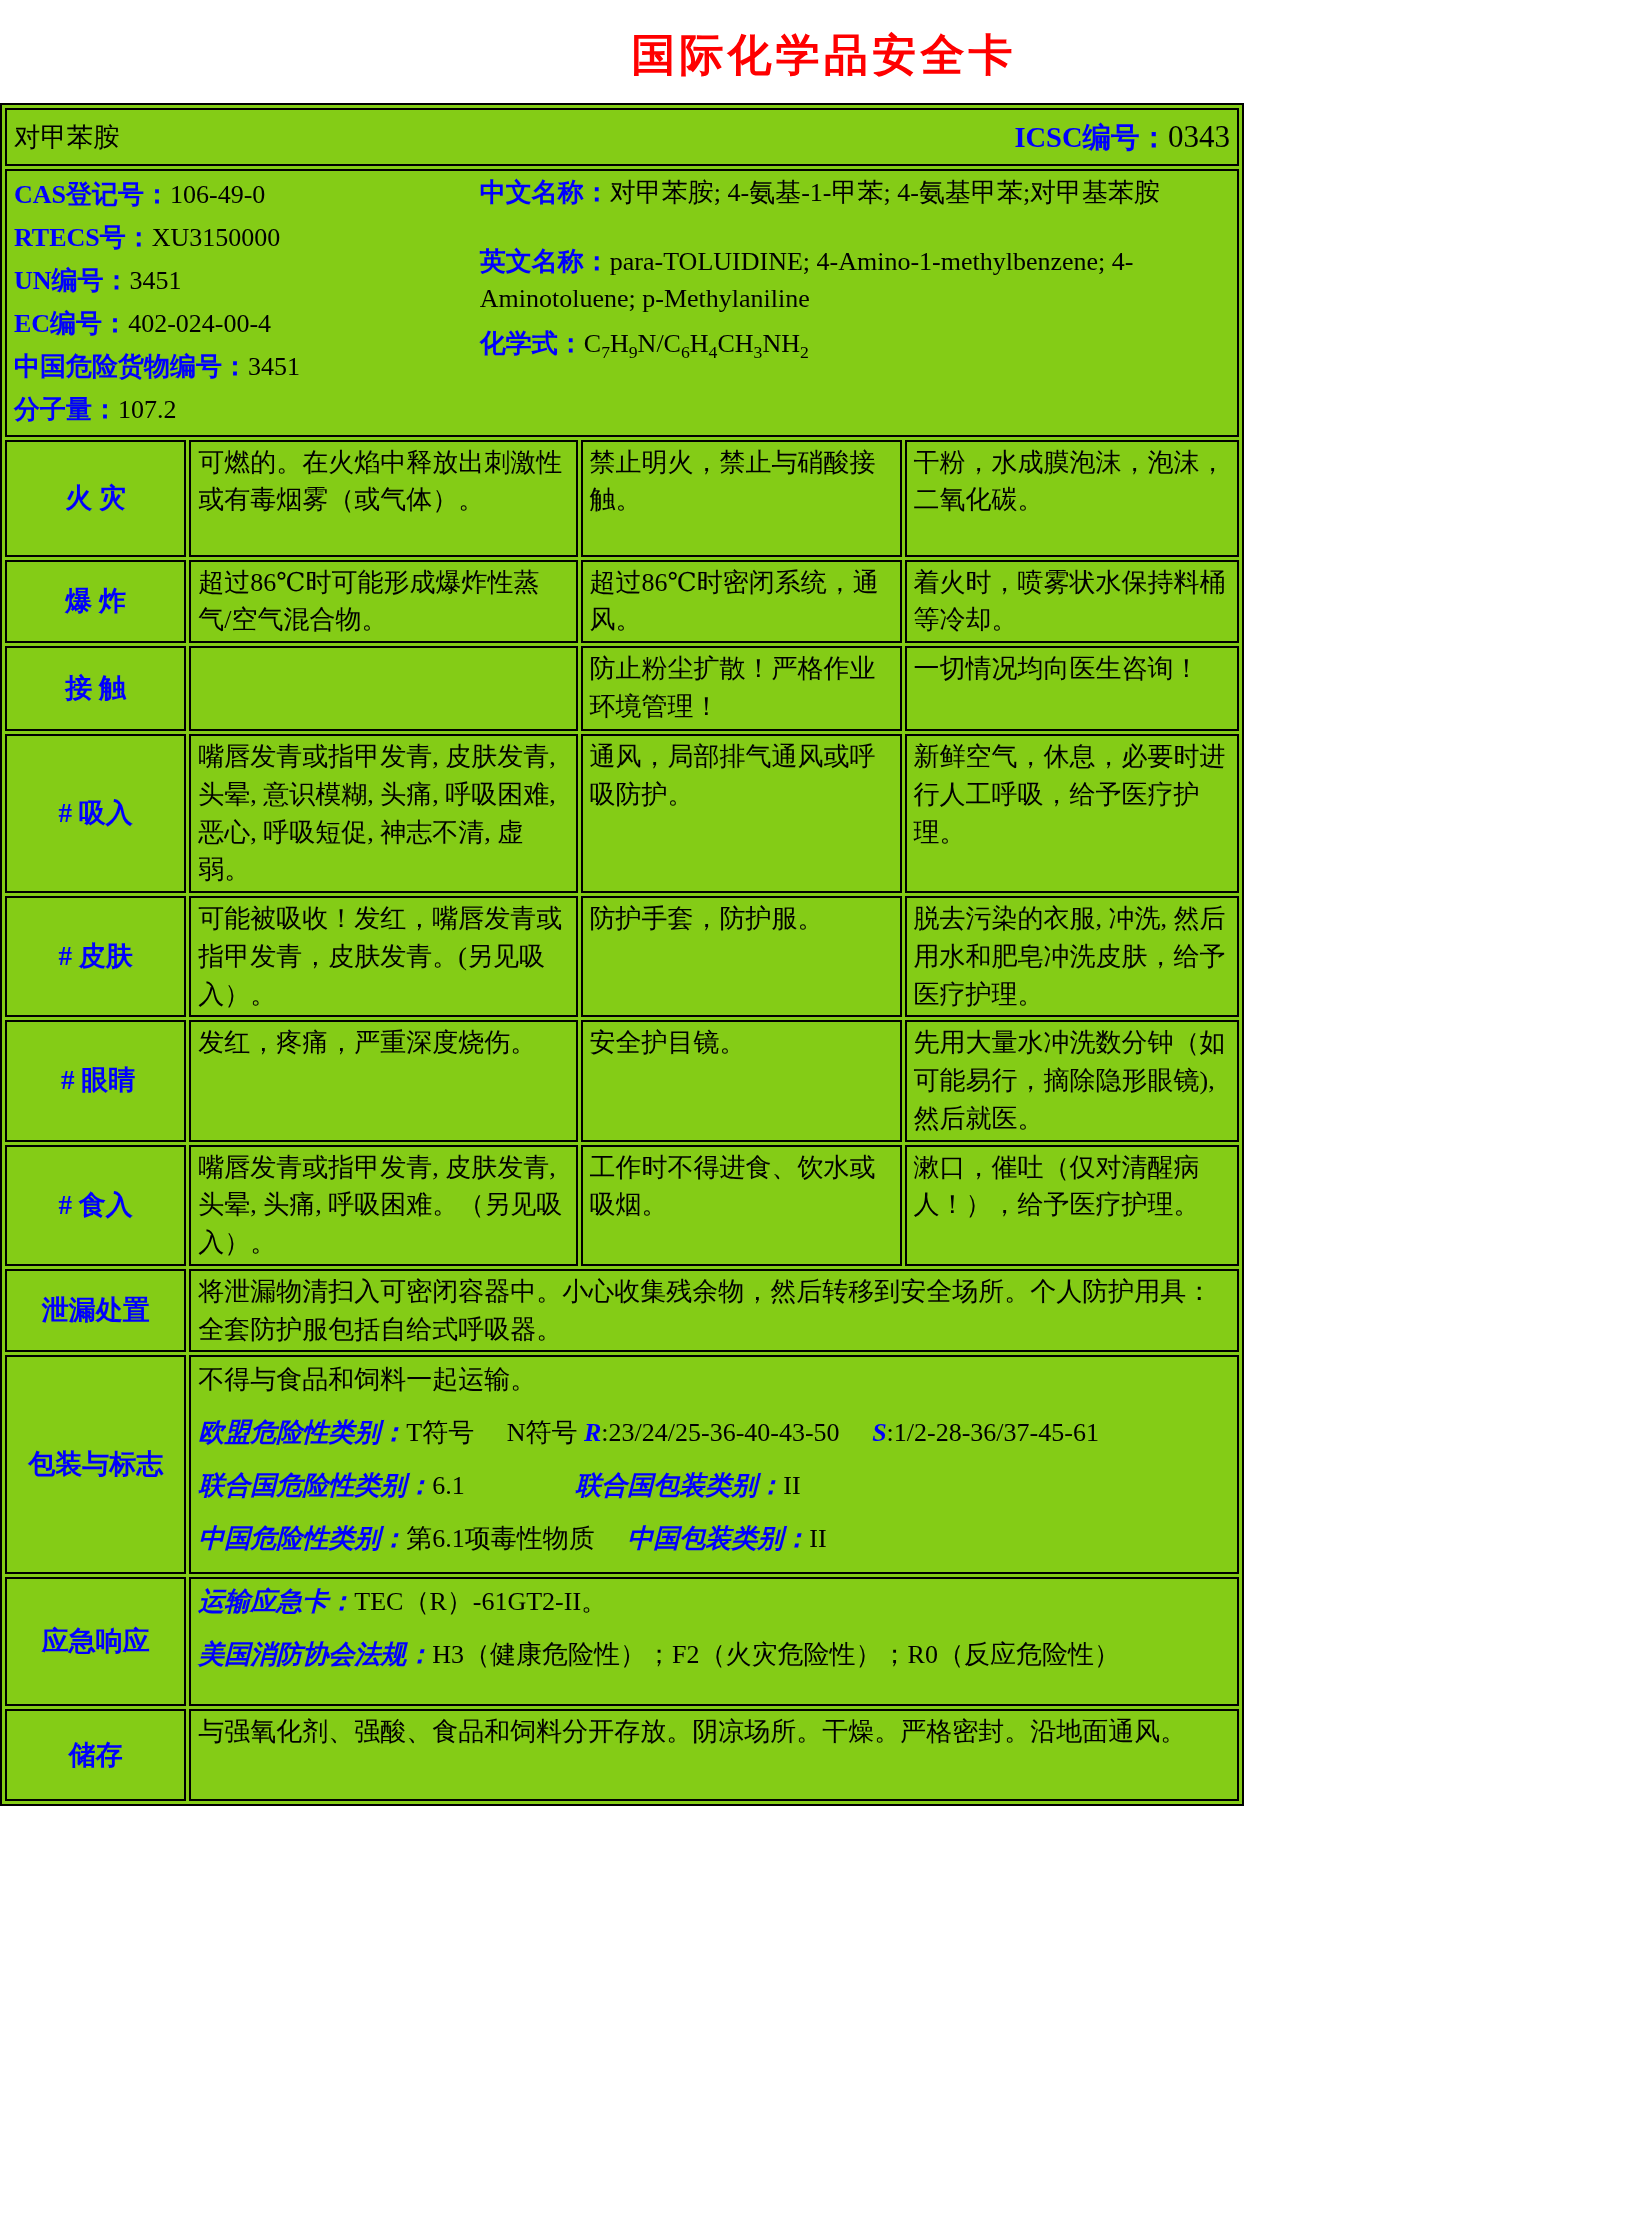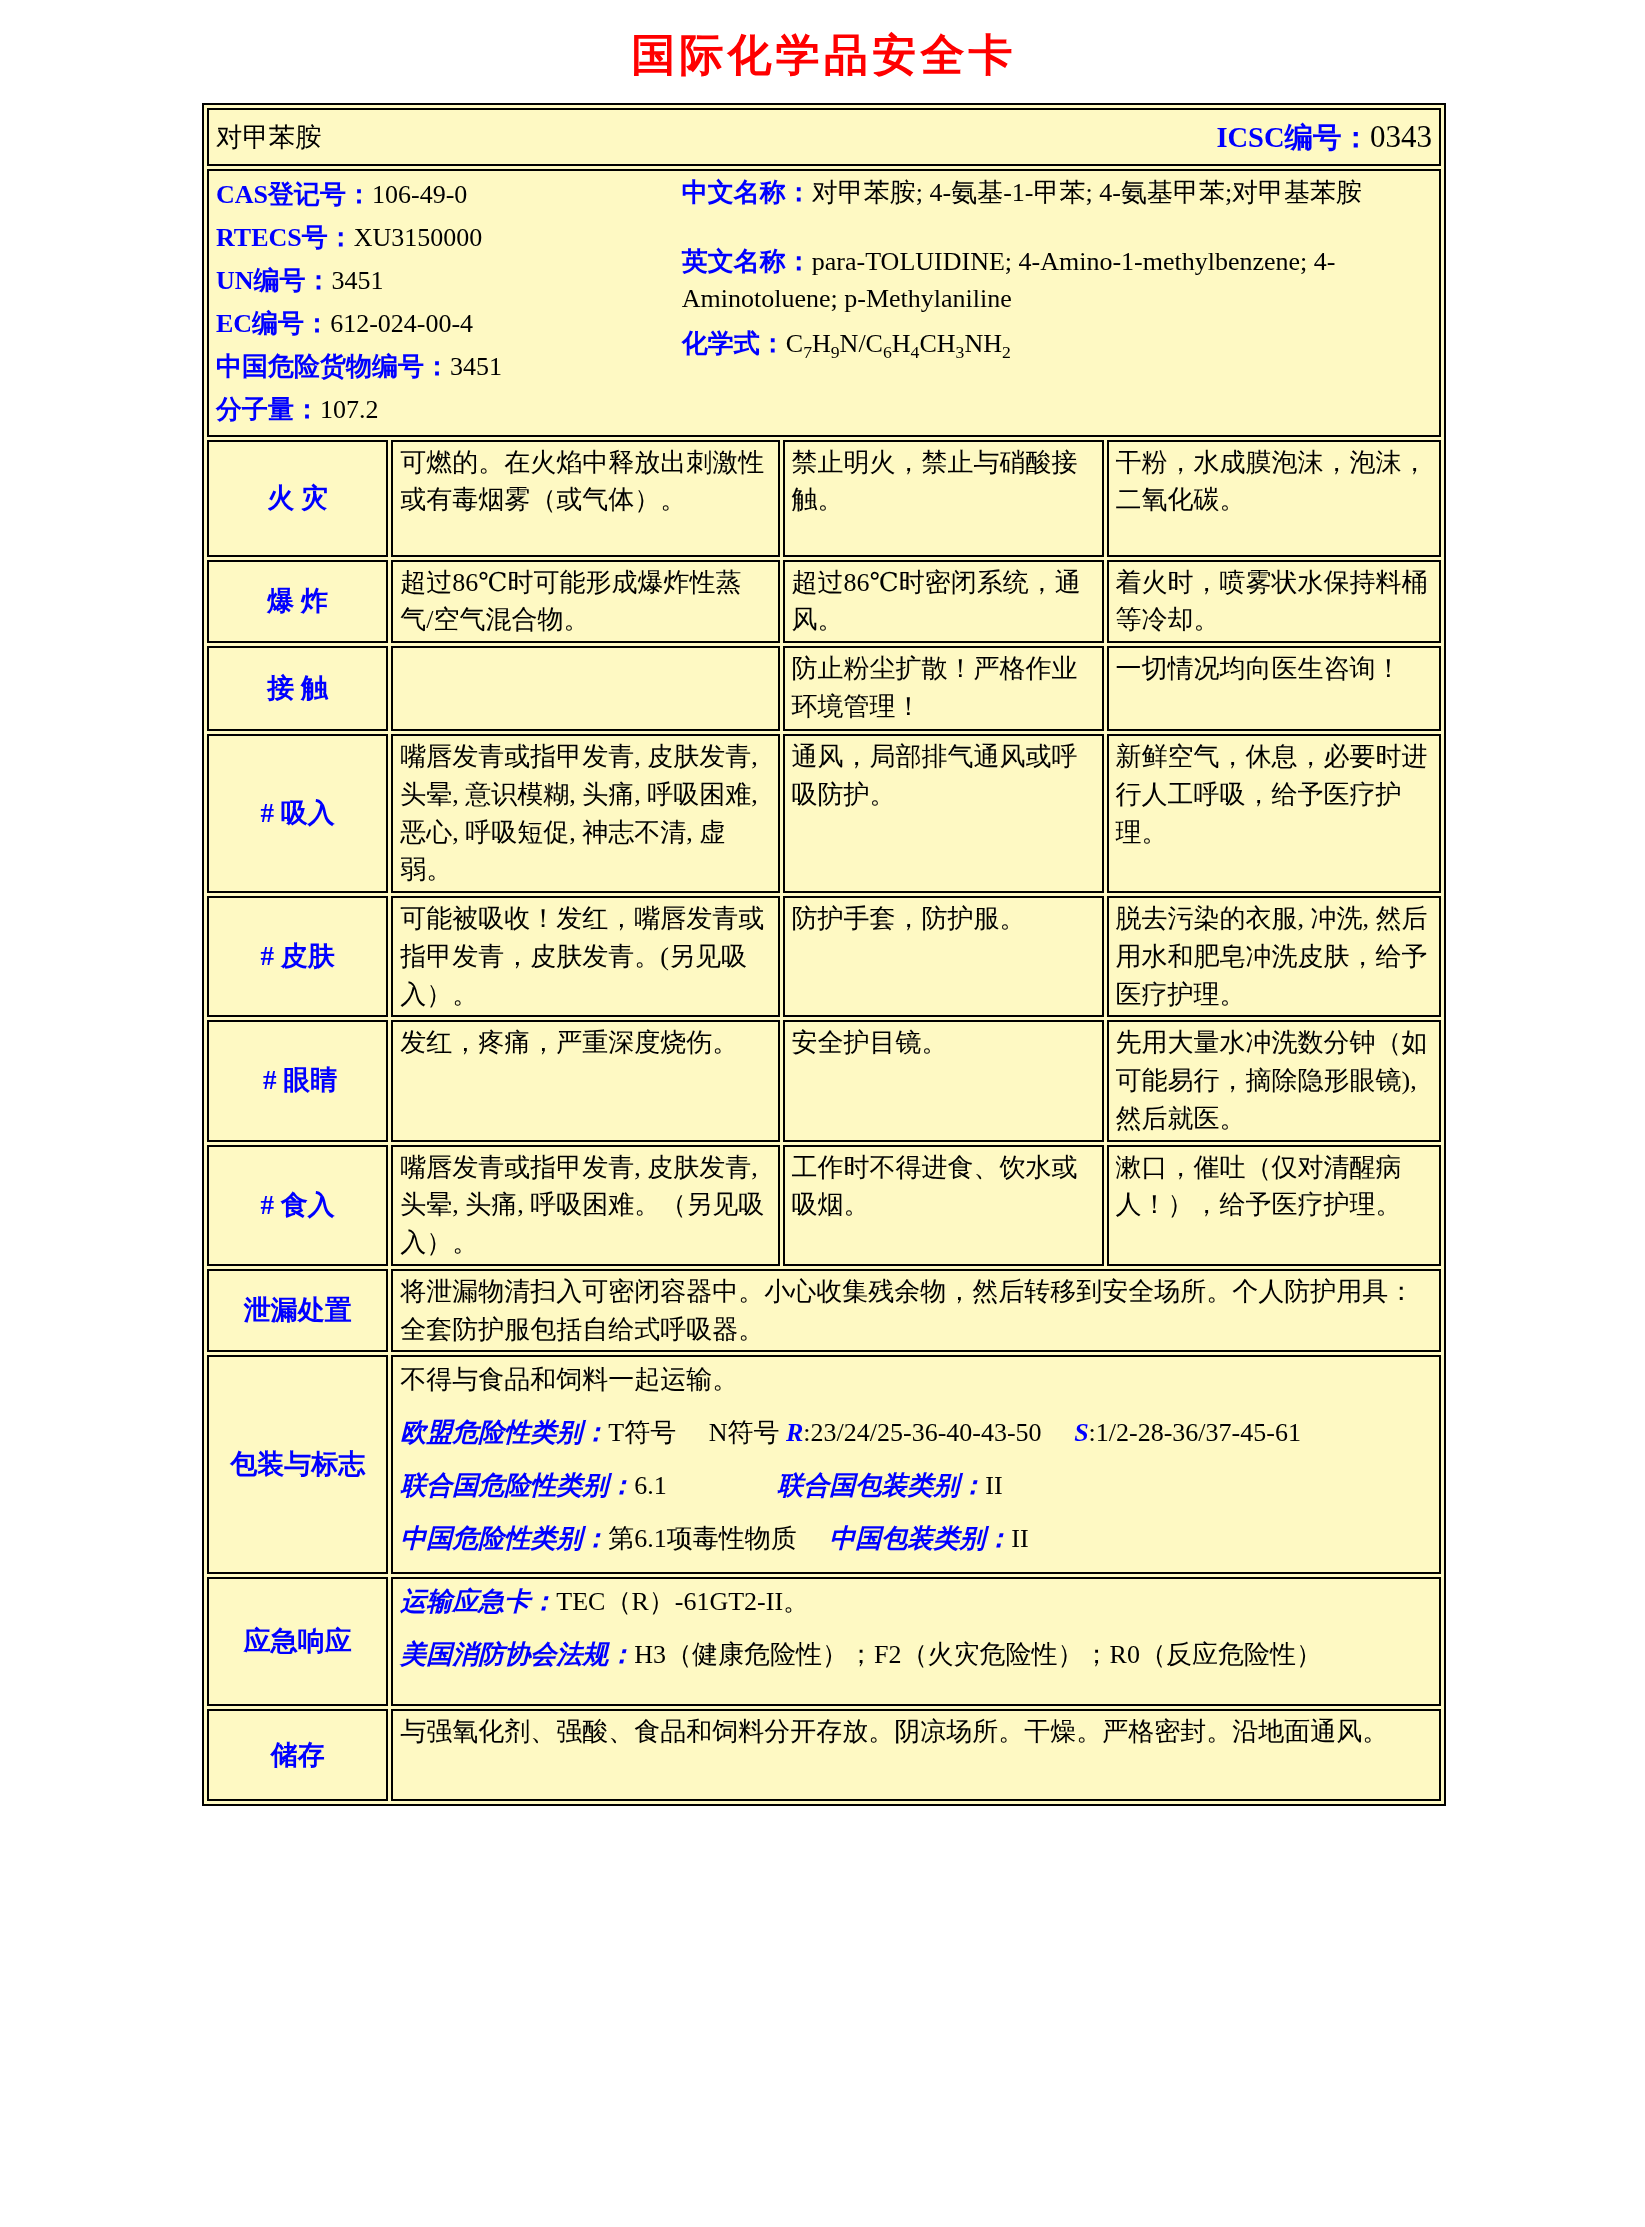--- a/index.html
+++ b/index.html
@@ -22,24 +22,23 @@
     text-align:center;
     font-size:44px;
     font-weight:bold;
     color:var(--red);
     letter-spacing:4.2px;
     font-family:"Liberation Serif","DejaVu Serif",serif;
   }
   table.card{
     table-layout:fixed;
     width:1244px;
-    margin-left:202px;
     border:2.8px solid var(--ink);
     border-spacing:3.5px;
-    background:#fef9c3;
+    background:#84cc16;
   }
   col.c1{width:14.8%;}
   col.c2{width:31.7%;}
   col.c3{width:26.2%;}
   col.c4{width:27.3%;}
   td,th{
     border:2.8px solid var(--ink);
     padding:2.1px 7px;
     vertical-align:top;
     font-size:26px;
@@ -128,21 +127,21 @@
     </td>
   </tr>
 
   <tr>
     <td colspan="4" class="info-cell">
       <div class="info-wrap">
         <div class="id-list">
           <div class="id-item"><span class="lbl">CAS登记号：</span><span>106-49-0</span></div>
           <div class="id-item"><span class="lbl">RTECS号：</span><span>XU3150000</span></div>
           <div class="id-item"><span class="lbl">UN编号：</span><span>3451</span></div>
-          <div class="id-item"><span class="lbl">EC编号：</span><span>612-024-00-4</span></div>
+          <div class="id-item"><span class="lbl">EC编号：</span><span>402-024-00-4</span></div>
           <div class="id-item"><span class="lbl">中国危险货物编号：</span><span>3451</span></div>
           <div class="id-item"><span class="lbl">分子量：</span><span>107.2</span></div>
         </div>
         <div class="names">
           <div class="zh-block"><span class="lbl">中文名称：</span><span>对甲苯胺; 4-氨基-1-甲苯; 4-氨基甲苯;对甲基苯胺</span></div>
           <div class="en-block"><span class="lbl">英文名称：</span><span>para-TOLUIDINE; 4-Amino-1-methylbenzene; 4-Aminotoluene; p-Methylaniline</span></div>
           <div class="formula-block"><span class="lbl">化学式：</span><span>C<sub>7</sub>H<sub>9</sub>N/C<sub>6</sub>H<sub>4</sub>CH<sub>3</sub>NH<sub>2</sub></span></div>
         </div>
       </div>
     </td>

